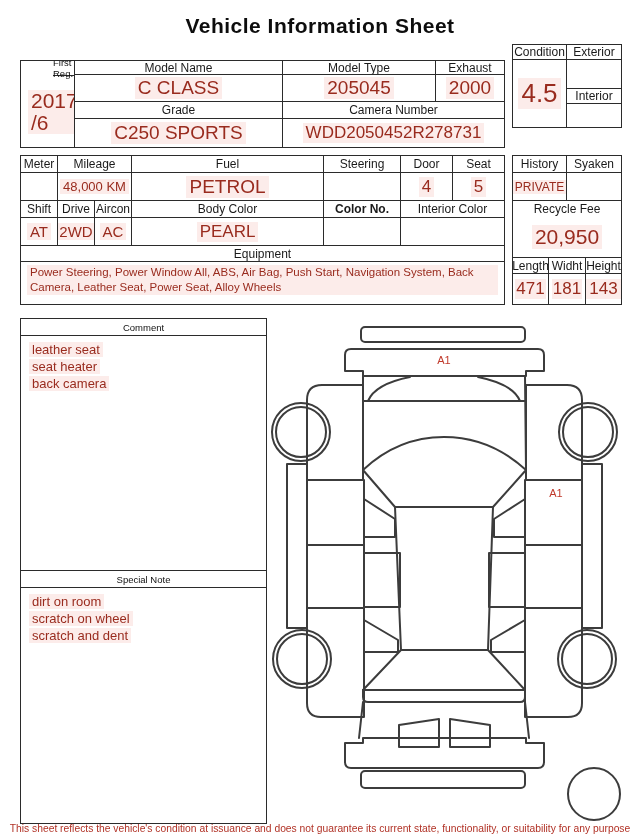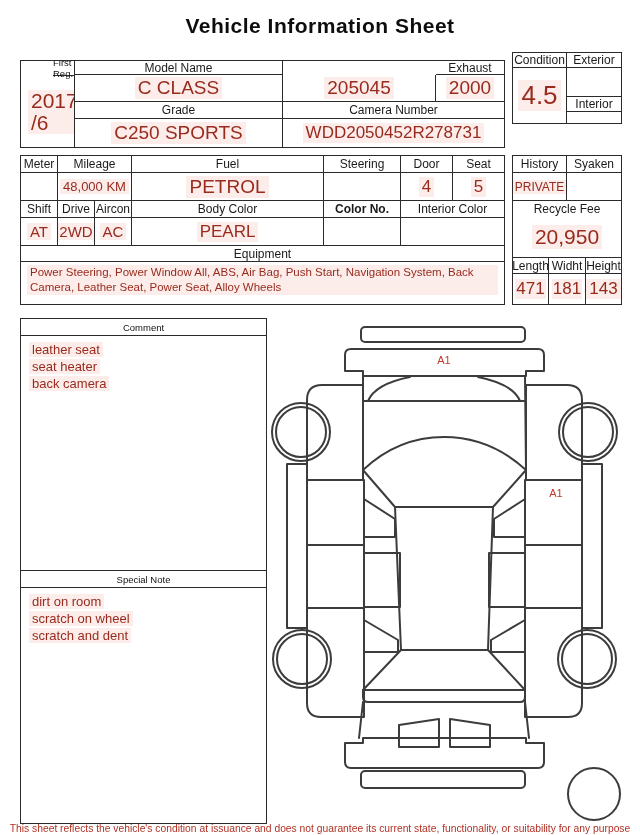--- a/index.html
+++ b/index.html
@@ -43,41 +43,42 @@
 
   <div class="tbl" style="left:20px;top:60px;width:485px;height:88px;grid-template-columns:54px 208px 153px 1fr;grid-template-rows:14px 27px 17px 1fr;">
     <div class="c stack br nb" style="grid-area:1/1/5/2;">
       <div class="sublabel">First Reg.</div>
       <div class="firstreg-val val">
         <span class="hl">2017</span>
         <span class="hl">/6</span>
       </div>
     </div>
     <div class="c hdr" style="grid-area:1/2/2/3;">Model Name</div>
+    <div class="c hdr" style="grid-area:1/3/2/4;">Model Type</div>
     <div class="c hdr nr" style="grid-area:1/4/2/5;">Exhaust</div>
     <div class="c val fs19" style="grid-area:2/2/3/3;">
         <span class="hl">C CLASS</span>
       </div>
     <div class="c val fs19" style="grid-area:2/3/3/4;">
         <span class="hl">205045</span>
       </div>
     <div class="c val fs19 nr" style="grid-area:2/4/3/5;">
         <span class="hl">2000</span>
       </div>
     <div class="c hdr" style="grid-area:3/2/4/3;">Grade</div>
     <div class="c hdr nr" style="grid-area:3/3/4/5;">Camera Number</div>
     <div class="c val fs19 nb" style="grid-area:4/2/5/3;">
         <span class="hl">C250 SPORTS</span>
       </div>
     <div class="c val fs17 nr nb" style="grid-area:4/3/5/5;justify-content:center;">
         <span class="hl">WDD2050452R278731</span>
       </div>
   </div>
 
-  <div class="tbl" style="left:512px;top:52px;width:110px;height:72px;grid-template-columns:54px 1fr;grid-template-rows:15px 29px 15px 1fr;">
+  <div class="tbl" style="left:512px;top:44px;width:110px;height:84px;grid-template-columns:54px 1fr;grid-template-rows:15px 29px 15px 1fr;">
     <div class="c hdr" style="grid-area:1/1/2/2;">Condition</div>
     <div class="c val fs24 nb" style="grid-area:2/1/5/2;">
         <span class="hl">4.5</span>
       </div>
     <div class="c hdr nr" style="grid-area:1/2/2/3;">Exterior</div>
     <div class="c val nr" style="grid-area:2/2/3/3;"></div>
     <div class="c hdr nr" style="grid-area:3/2/4/3;">Interior</div>
     <div class="c val nr nb" style="grid-area:4/2/5/3;"></div>
   </div>
 

